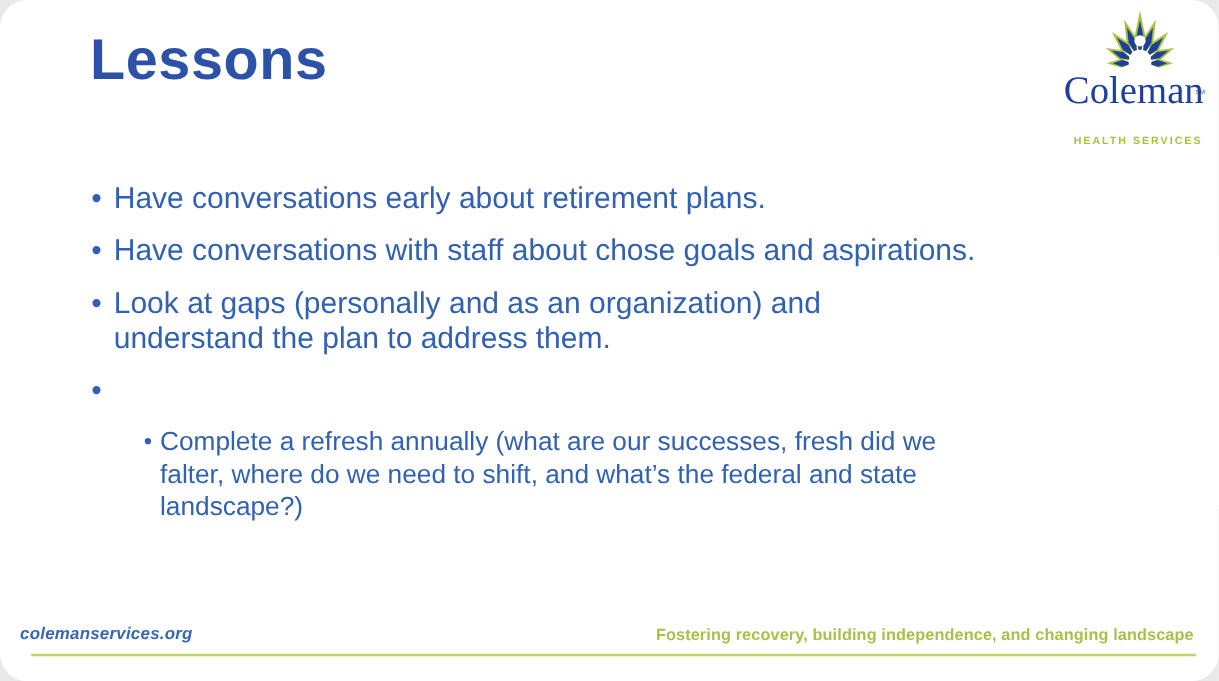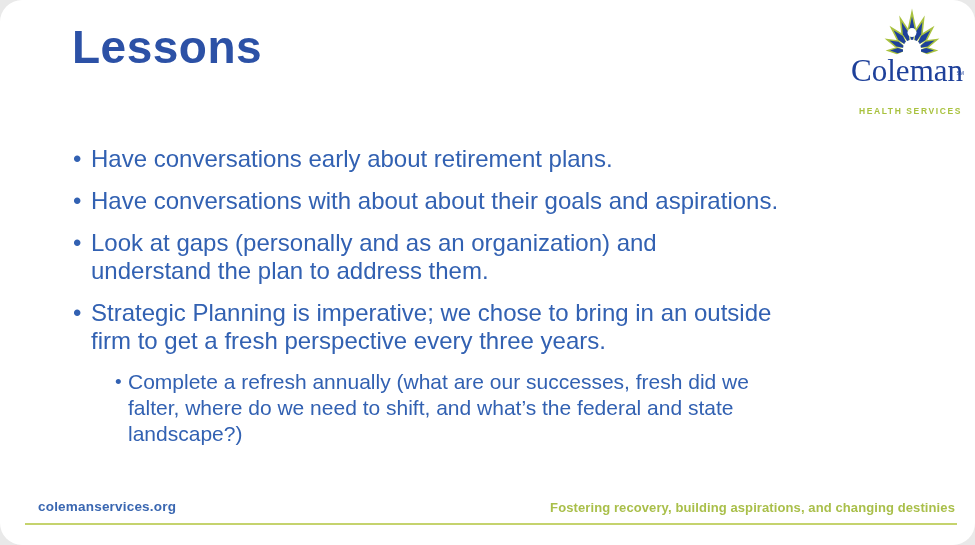--- a/index.html
+++ b/index.html
@@ -51,22 +51,22 @@
     padding-left:42px; font-size:21px; line-height:26px; margin-bottom:0;
   }
   .bullet-item.level-2 .dot { width:13px; font-size:19px; }
 
   
   .footer-line {
     position:absolute; left:25px; right:18px; top:523px;
     height:2px; background:#c5d36d;
   }
   .footer-site {
-    position:absolute; left:38px; top:499px;
-    font-size:13.5px; font-weight:bold; color:#3a67b1; letter-spacing:0.2px;
+    position:absolute; left:16px; top:499px;
+    font-size:13.5px; font-weight:bold; color:#3a67b1; letter-spacing:0.2px;font-style:italic;
   }
   .footer-tagline {
     position:absolute; right:20px; top:500px;
     font-size:13px; font-weight:bold; color:#a9bf4a; letter-spacing:0.1px;
   }
 </style>
 </head>
 <body>
 
 <div class="slide">
@@ -116,44 +116,40 @@
   <div class="content">
       <div class="bullet-item level-1">
         <span class="dot">•</span>
         <div class="txt">
           <div>Have conversations early about retirement plans.</div>
         </div>
       </div>
       <div class="bullet-item level-1">
         <span class="dot">•</span>
         <div class="txt">
-          <div>Have conversations with about about their goals and aspirations.</div>
+          <div>Have conversations with staff about chose goals and aspirations.</div>
         </div>
       </div>
       <div class="bullet-item level-1">
         <span class="dot">•</span>
         <div class="txt">
           <div>Look at gaps (personally and as an organization) and</div>
           <div>understand the plan to address them.</div>
         </div>
       </div>
       <div class="bullet-item level-1">
         <span class="dot">•</span>
-        <div class="txt">
-          <div>Strategic Planning is imperative; we chose to bring in an outside</div>
-          <div>firm to get a fresh perspective every three years.</div>
-        </div>
       </div>
       <div class="bullet-item level-2">
         <span class="dot">•</span>
         <div class="txt">
           <div>Complete a refresh annually (what are our successes, fresh did we</div>
           <div>falter, where do we need to shift, and what’s the federal and state</div>
           <div>landscape?)</div>
         </div>
       </div>
     </div>
 
   <div class="footer-site">colemanservices.org</div>
-  <div class="footer-tagline">Fostering recovery, building aspirations, and changing destinies</div>
+  <div class="footer-tagline">Fostering recovery, building independence, and changing landscape</div>
   <div class="footer-line"></div>
 
 </div>
 
 </body></html>

